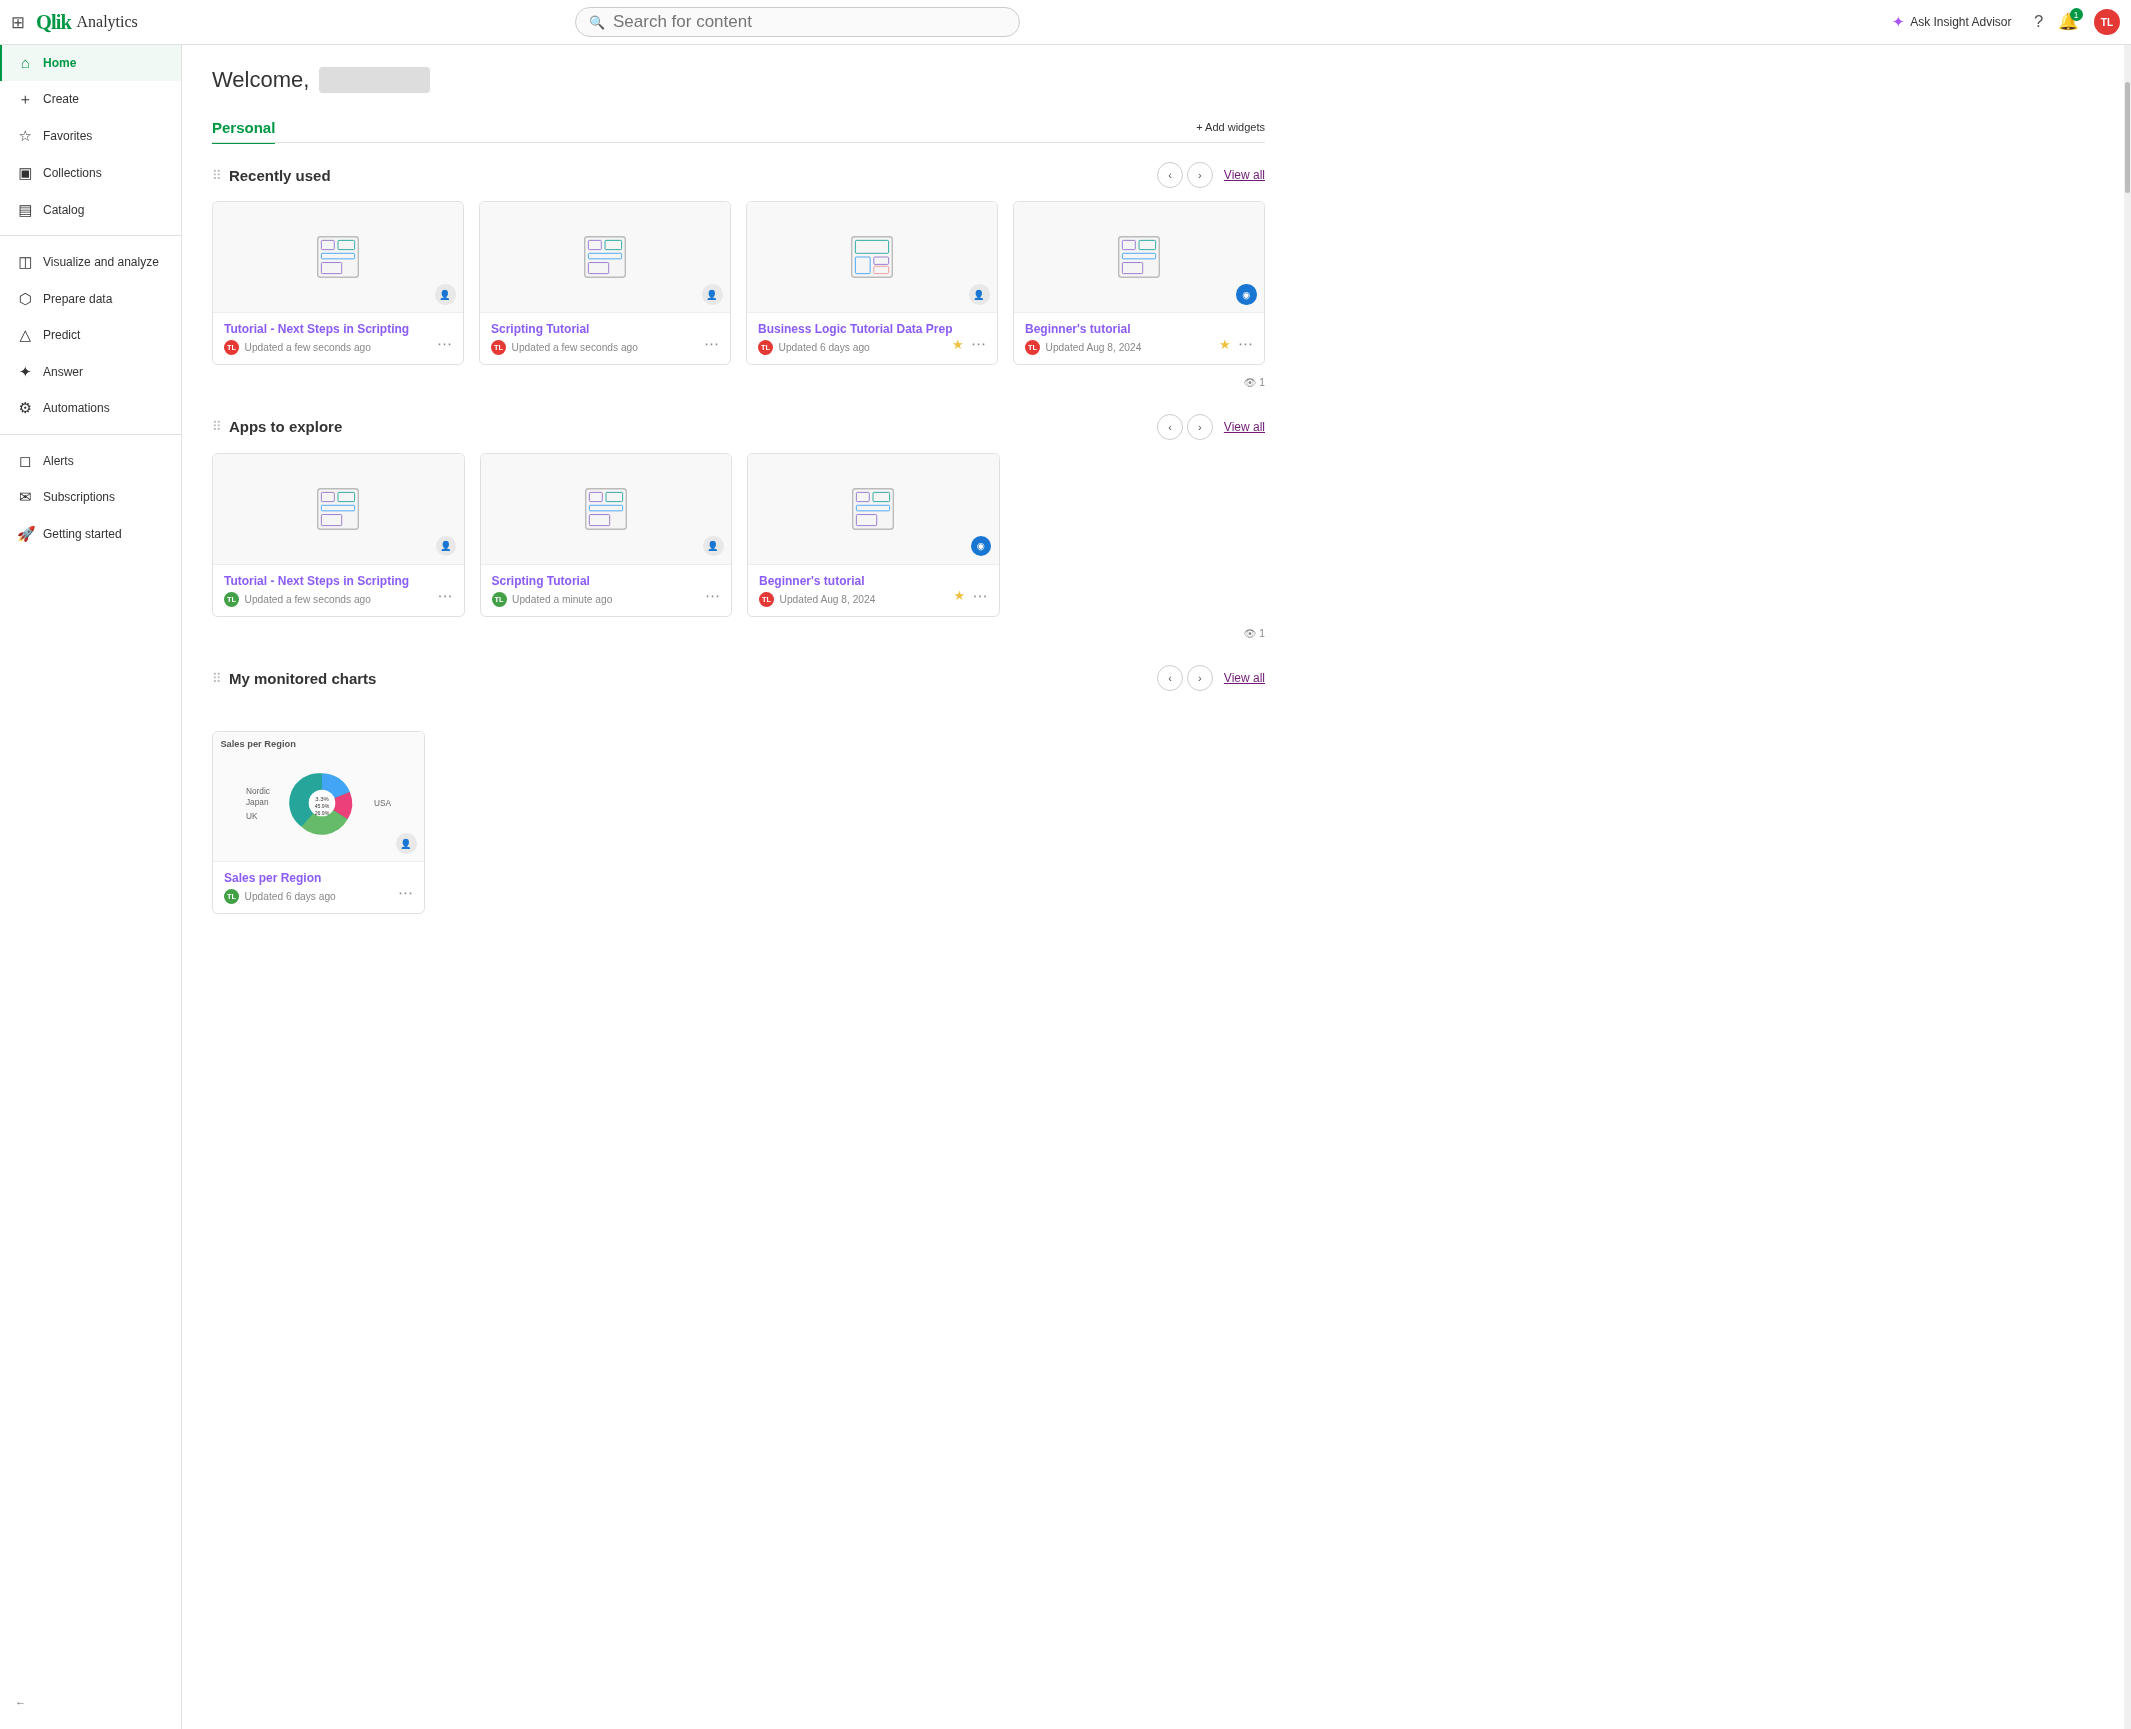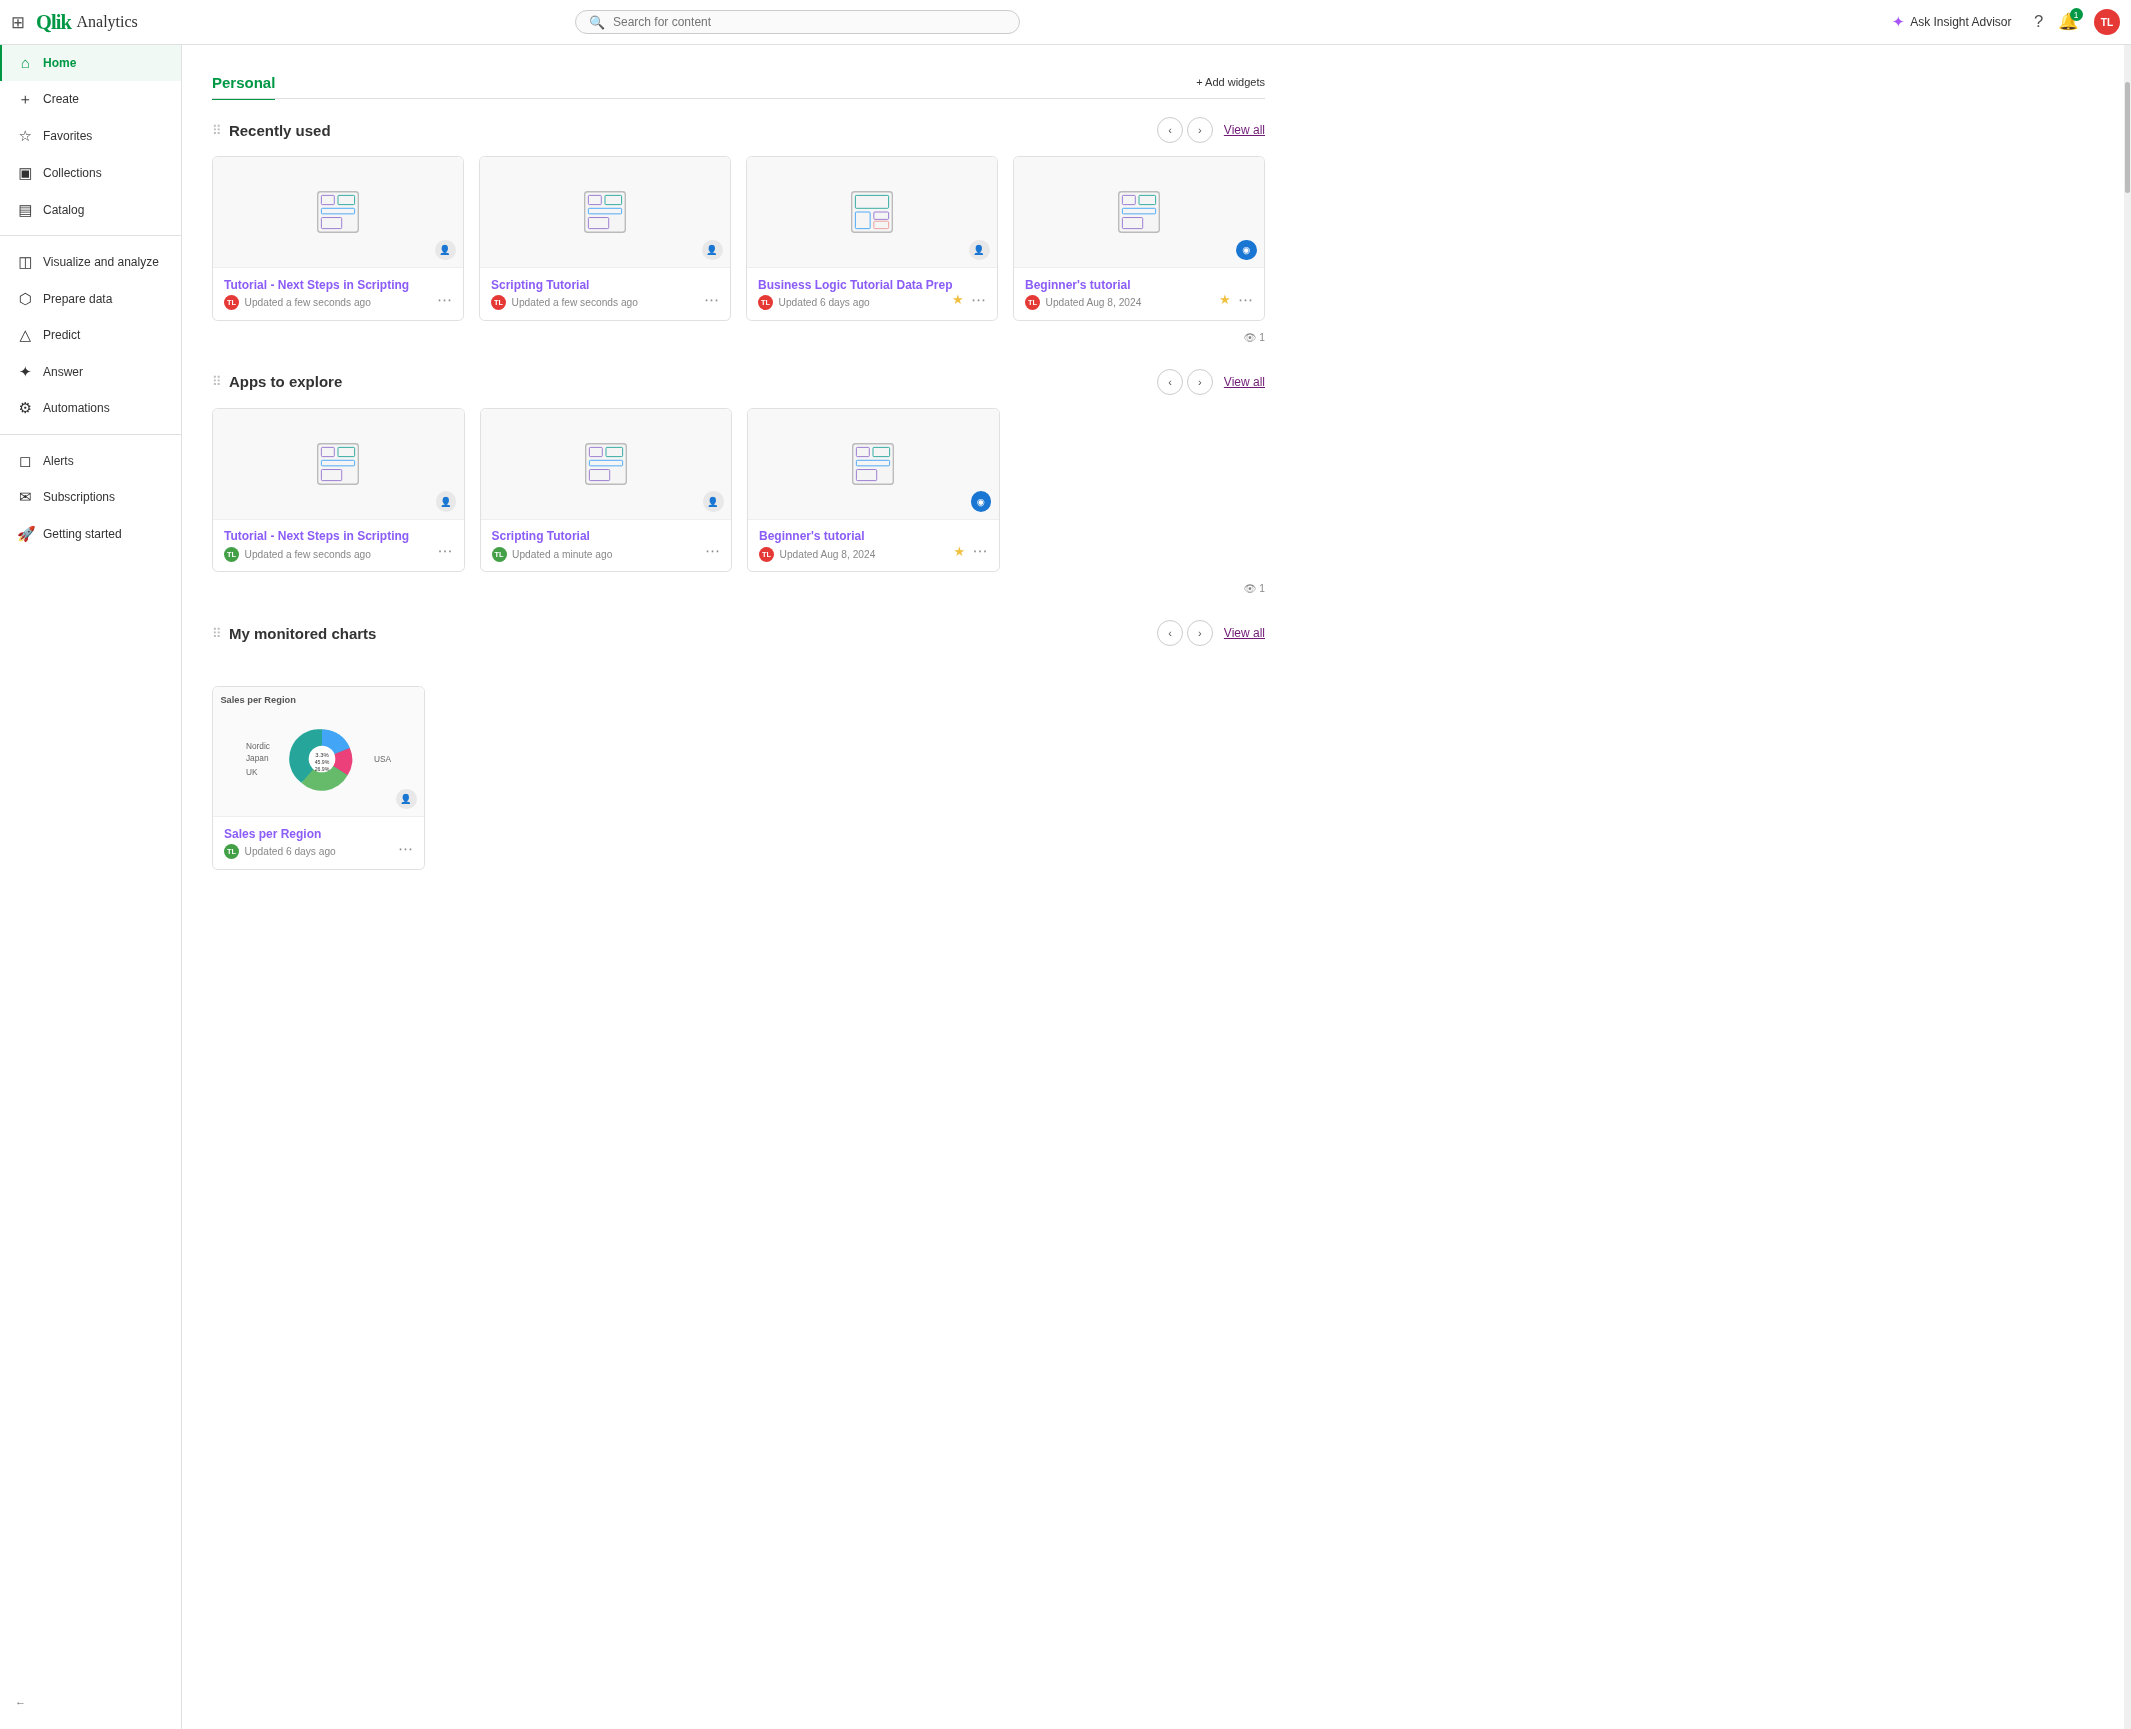--- a/index.html
+++ b/index.html
@@ -13,21 +13,21 @@
     }
     .topnav-grid-icon { cursor: pointer; color: #555; font-size: 16.7px; }
     .topnav-logo { display: flex; align-items: center; gap: 5.6px; font-family: Liberation Serif, serif; }
     .topnav-logo-qlik { font-size: 20.4px; font-weight: 700; color: #009845; letter-spacing: -0.9px; }
     .topnav-logo-analytics { font-size: 16px; color: #333; font-weight: 400; }
     .topnav-search {
       flex: 1; max-width: 445px; margin: 0 auto;
       display: flex; align-items: center; border: 0.9px solid #ccc;
       border-radius: 18.6px; padding: 3.7px 13px; background: #fafafa; gap: 7.4px;
     }
-    .topnav-search input { border: none; background: transparent; outline: none; font-size: 12px; width: 100%; color: #555; }
+    .topnav-search input { border: none; background: transparent; outline: none; font-size: 17px; width: 100%; color: #555; }
     .topnav-right { display: flex; align-items: center; gap: 15px; margin-left: auto; }
     .insight-advisor-btn {
       display: flex; align-items: center; gap: 5.6px; cursor: pointer;
       font-size: 12px; color: #333; background: none; border: none; padding: 3.7px 7.4px;
     }
     .insight-advisor-btn .sparkle { color: #a855f7; font-size: 15px; }
     .help-icon, .bell-icon { color: #555; font-size: 16.7px; cursor: pointer; position: relative; }
     .bell-badge {
       position: absolute; top: -3.7px; right: -3.7px;
       background: #009845; color: #fff; border-radius: 50%; width: 13px; height: 13px;
@@ -220,20 +220,24 @@
     </div>
     <div style="margin-top:auto;"></div>
     <div class="sidebar-collapse">
       <span>←</span>
     </div>
   </aside>
 
   <main class="content">
     <div class="content-inner">
 
+      <div class="welcome-title">
+        <span>Welcome,</span>
+        <span class="welcome-name-blur">&nbsp;&nbsp;&nbsp;&nbsp;&nbsp;&nbsp;&nbsp;&nbsp;&nbsp;&nbsp;&nbsp;&nbsp;&nbsp;&nbsp;</span>
+      </div>
 
       <div class="tabs">
         <div style="display:flex;">
           <div class="tab active">Personal</div>
         </div>
         <button class="add-widgets-btn">+ Add widgets</button>
       </div>
 
       <div class="section">
         <div class="section-header">

